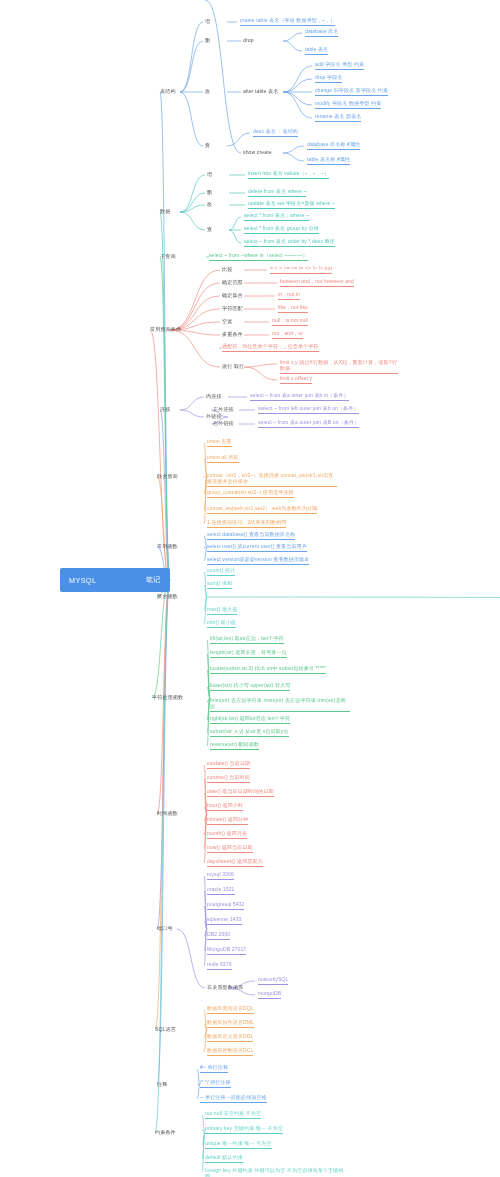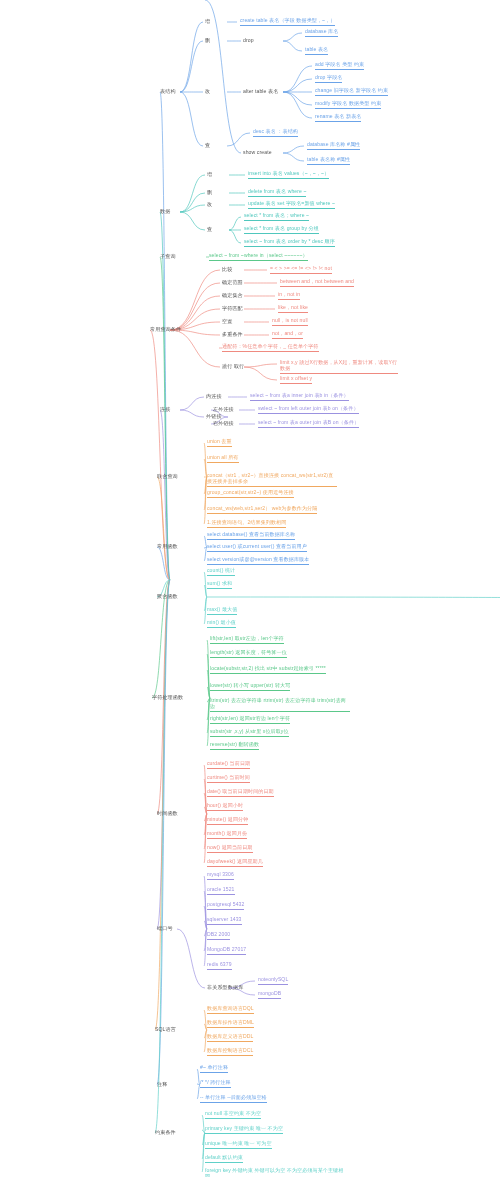--- a/index.html
+++ b/index.html
@@ -137,20 +137,24 @@
       <path d="M200,1085 C198.35,1085 198.65,1084 197,1084" fill="none" stroke="#6ba3e8" stroke-width="0.8" opacity="0.85"></path>
       <path d="M200,1085 C198.35,1085 198.65,1099 197,1099" fill="none" stroke="#6ba3e8" stroke-width="0.8" opacity="0.85"></path>
       <path d="M170,580 C161.75,580 163.25,1133 155,1133" fill="none" stroke="#5fd0c8" stroke-width="0.8" opacity="0.85"></path>
       <path d="M205,1133 C203.35,1133 203.65,1115 202,1115" fill="none" stroke="#5fd0c8" stroke-width="0.8" opacity="0.85"></path>
       <path d="M205,1133 C203.35,1133 203.65,1130 202,1130" fill="none" stroke="#5fd0c8" stroke-width="0.8" opacity="0.85"></path>
       <path d="M205,1133 C203.35,1133 203.65,1145 202,1145" fill="none" stroke="#5fd0c8" stroke-width="0.8" opacity="0.85"></path>
       <path d="M205,1133 C203.35,1133 203.65,1159 202,1159" fill="none" stroke="#5fd0c8" stroke-width="0.8" opacity="0.85"></path>
       <path d="M205,1133 C203.35,1133 203.65,1172 202,1172" fill="none" stroke="#5fd0c8" stroke-width="0.8" opacity="0.85"></path>
     </svg>
 
+  <div class="root" id="root-node" style="left:60px;top:568px;width:110px;height:24px;">
+    <span>MYSQL</span>
+    <span>笔记</span>
+  </div>
 
   <div id="nodes">
       <div class="node lbl" style="left: 160px; top: 88px; color: rgb(85, 85, 85);">表结构</div>
       <div class="node lbl" style="left: 205px; top: 18px;">增</div>
       <div class="node leaf" style="left: 240px; top: 18px; color: rgb(107, 163, 232);"><span class="u">create table 表名（字段 数据类型，~，）</span></div>
       <div class="node lbl" style="left: 205px; top: 37px;">删</div>
       <div class="node lbl" style="left: 243px; top: 37px;">drop</div>
       <div class="node leaf" style="left: 305px; top: 29px; color: rgb(107, 163, 232);"><span class="u">database 库名</span></div>
       <div class="node leaf" style="left: 305px; top: 47px; color: rgb(107, 163, 232);"><span class="u">table 表名</span></div>
       <div class="node lbl" style="left: 205px; top: 88px;">改</div>

